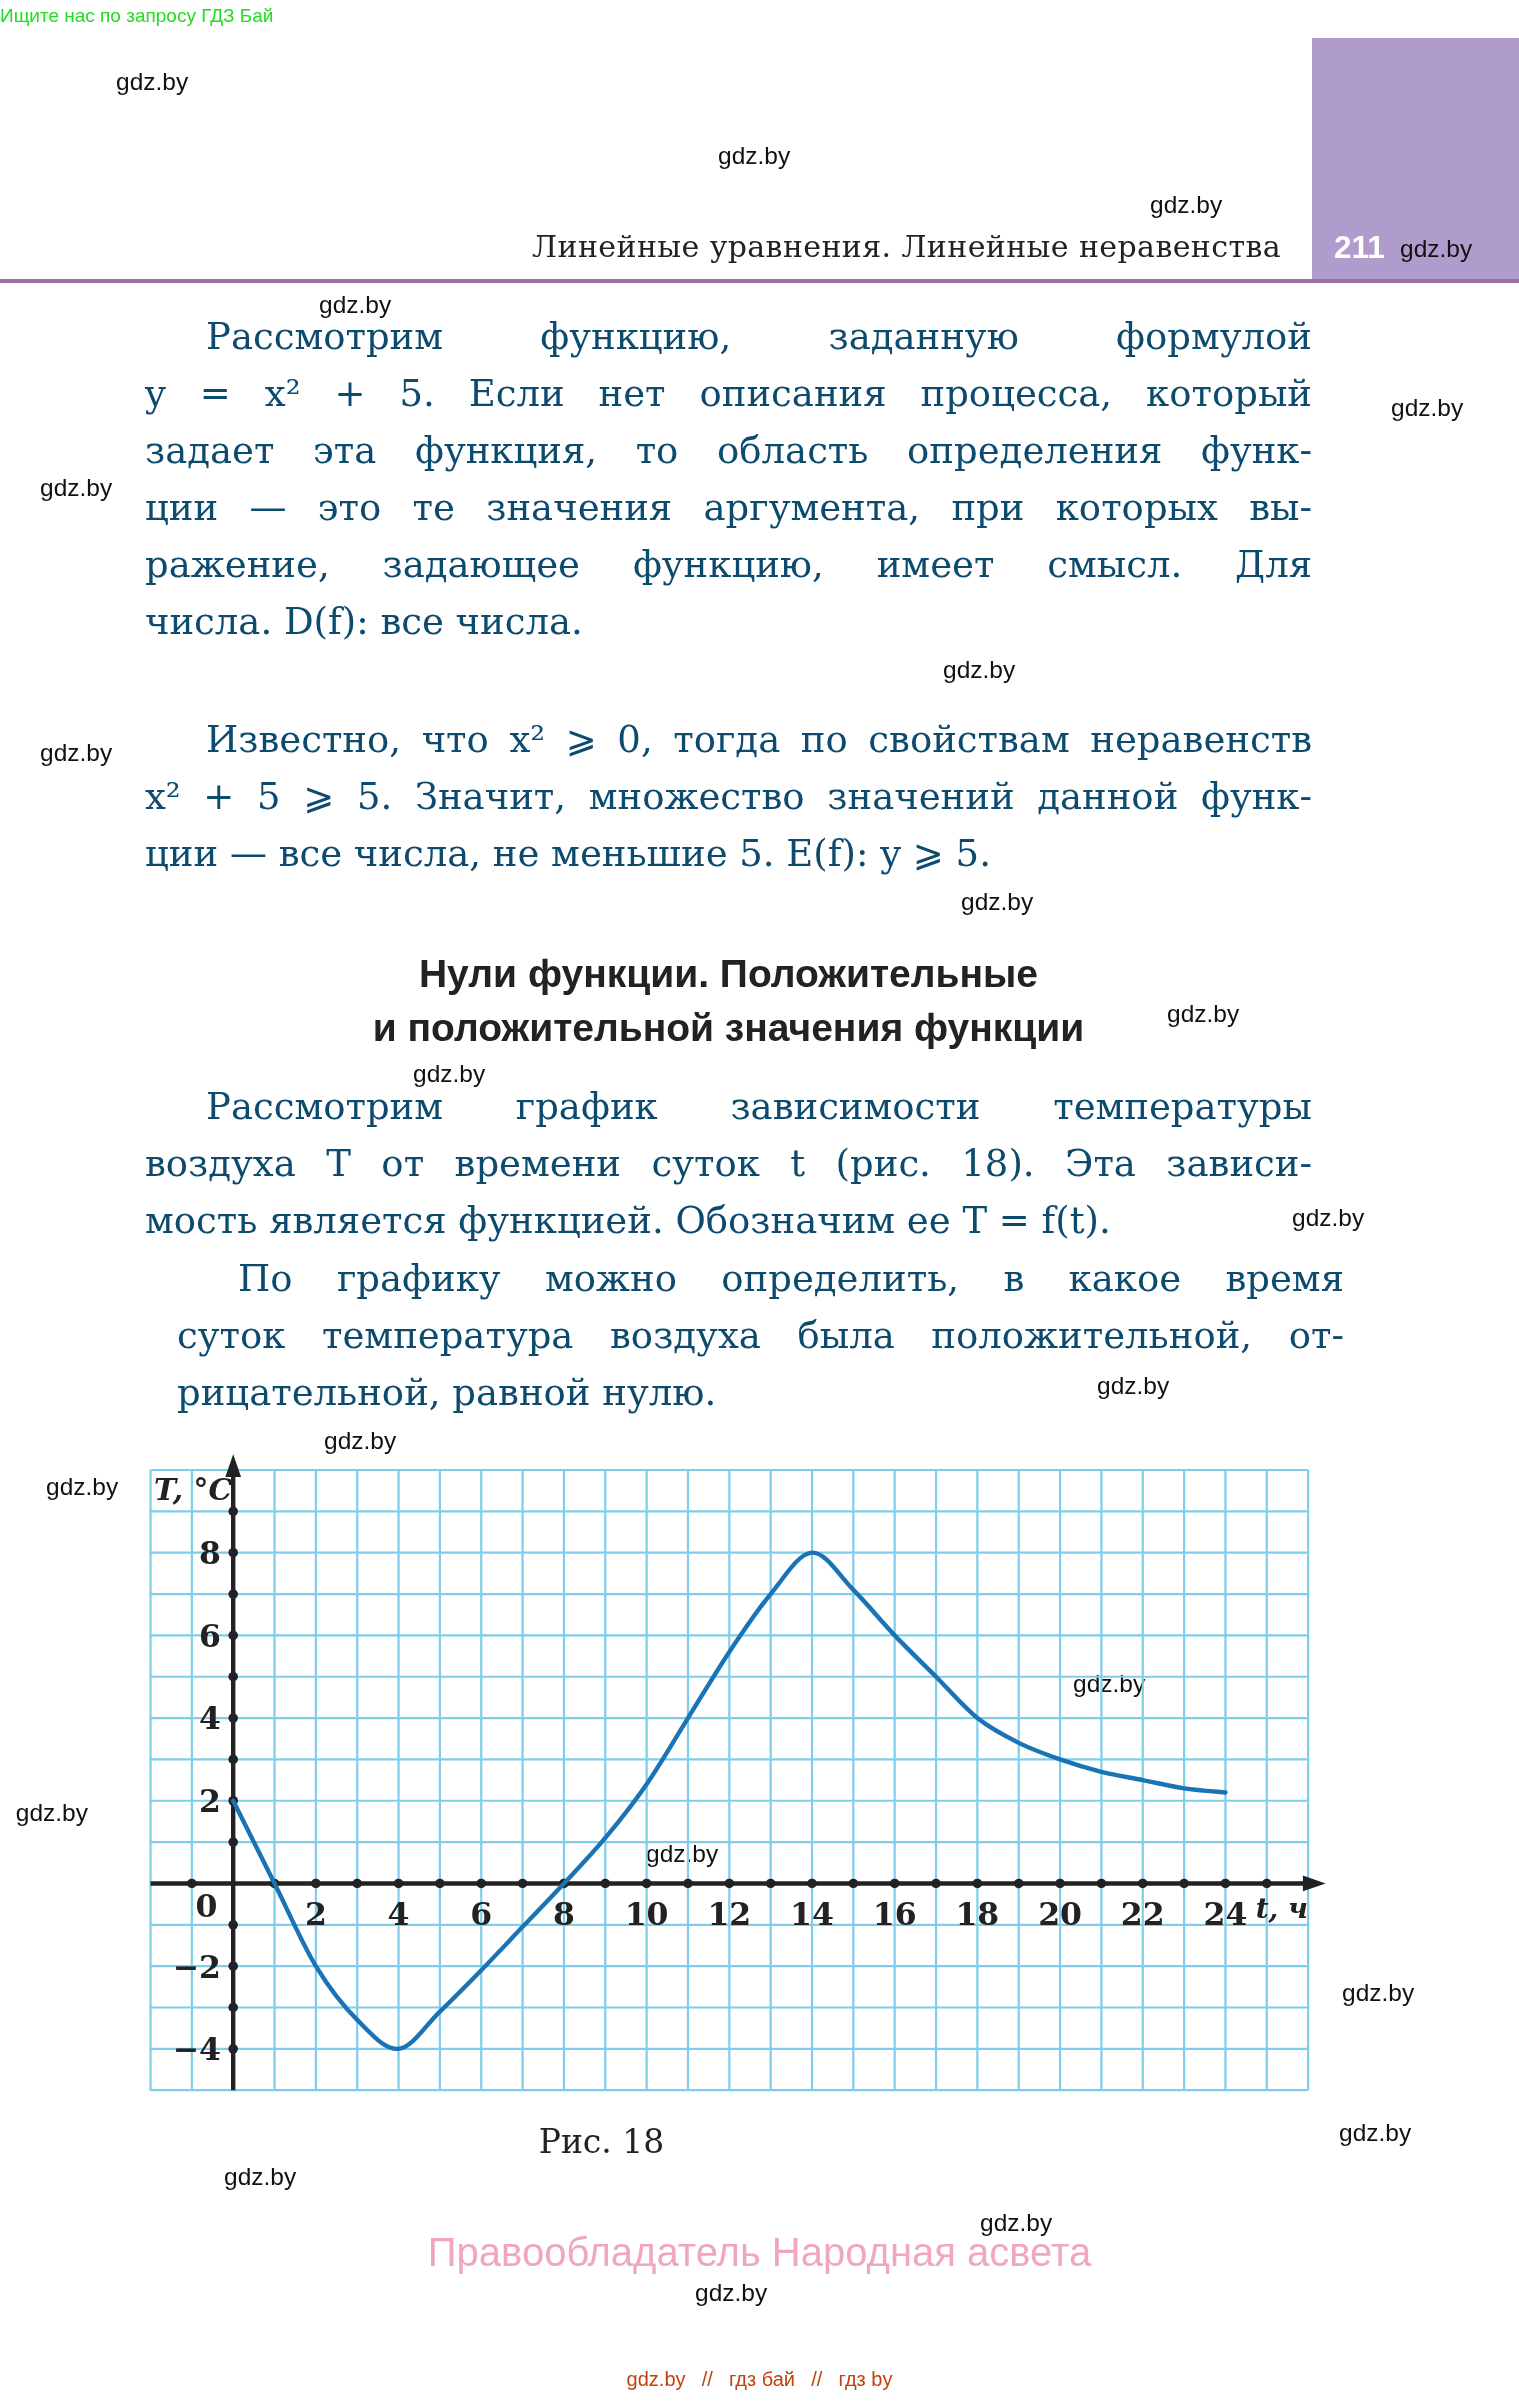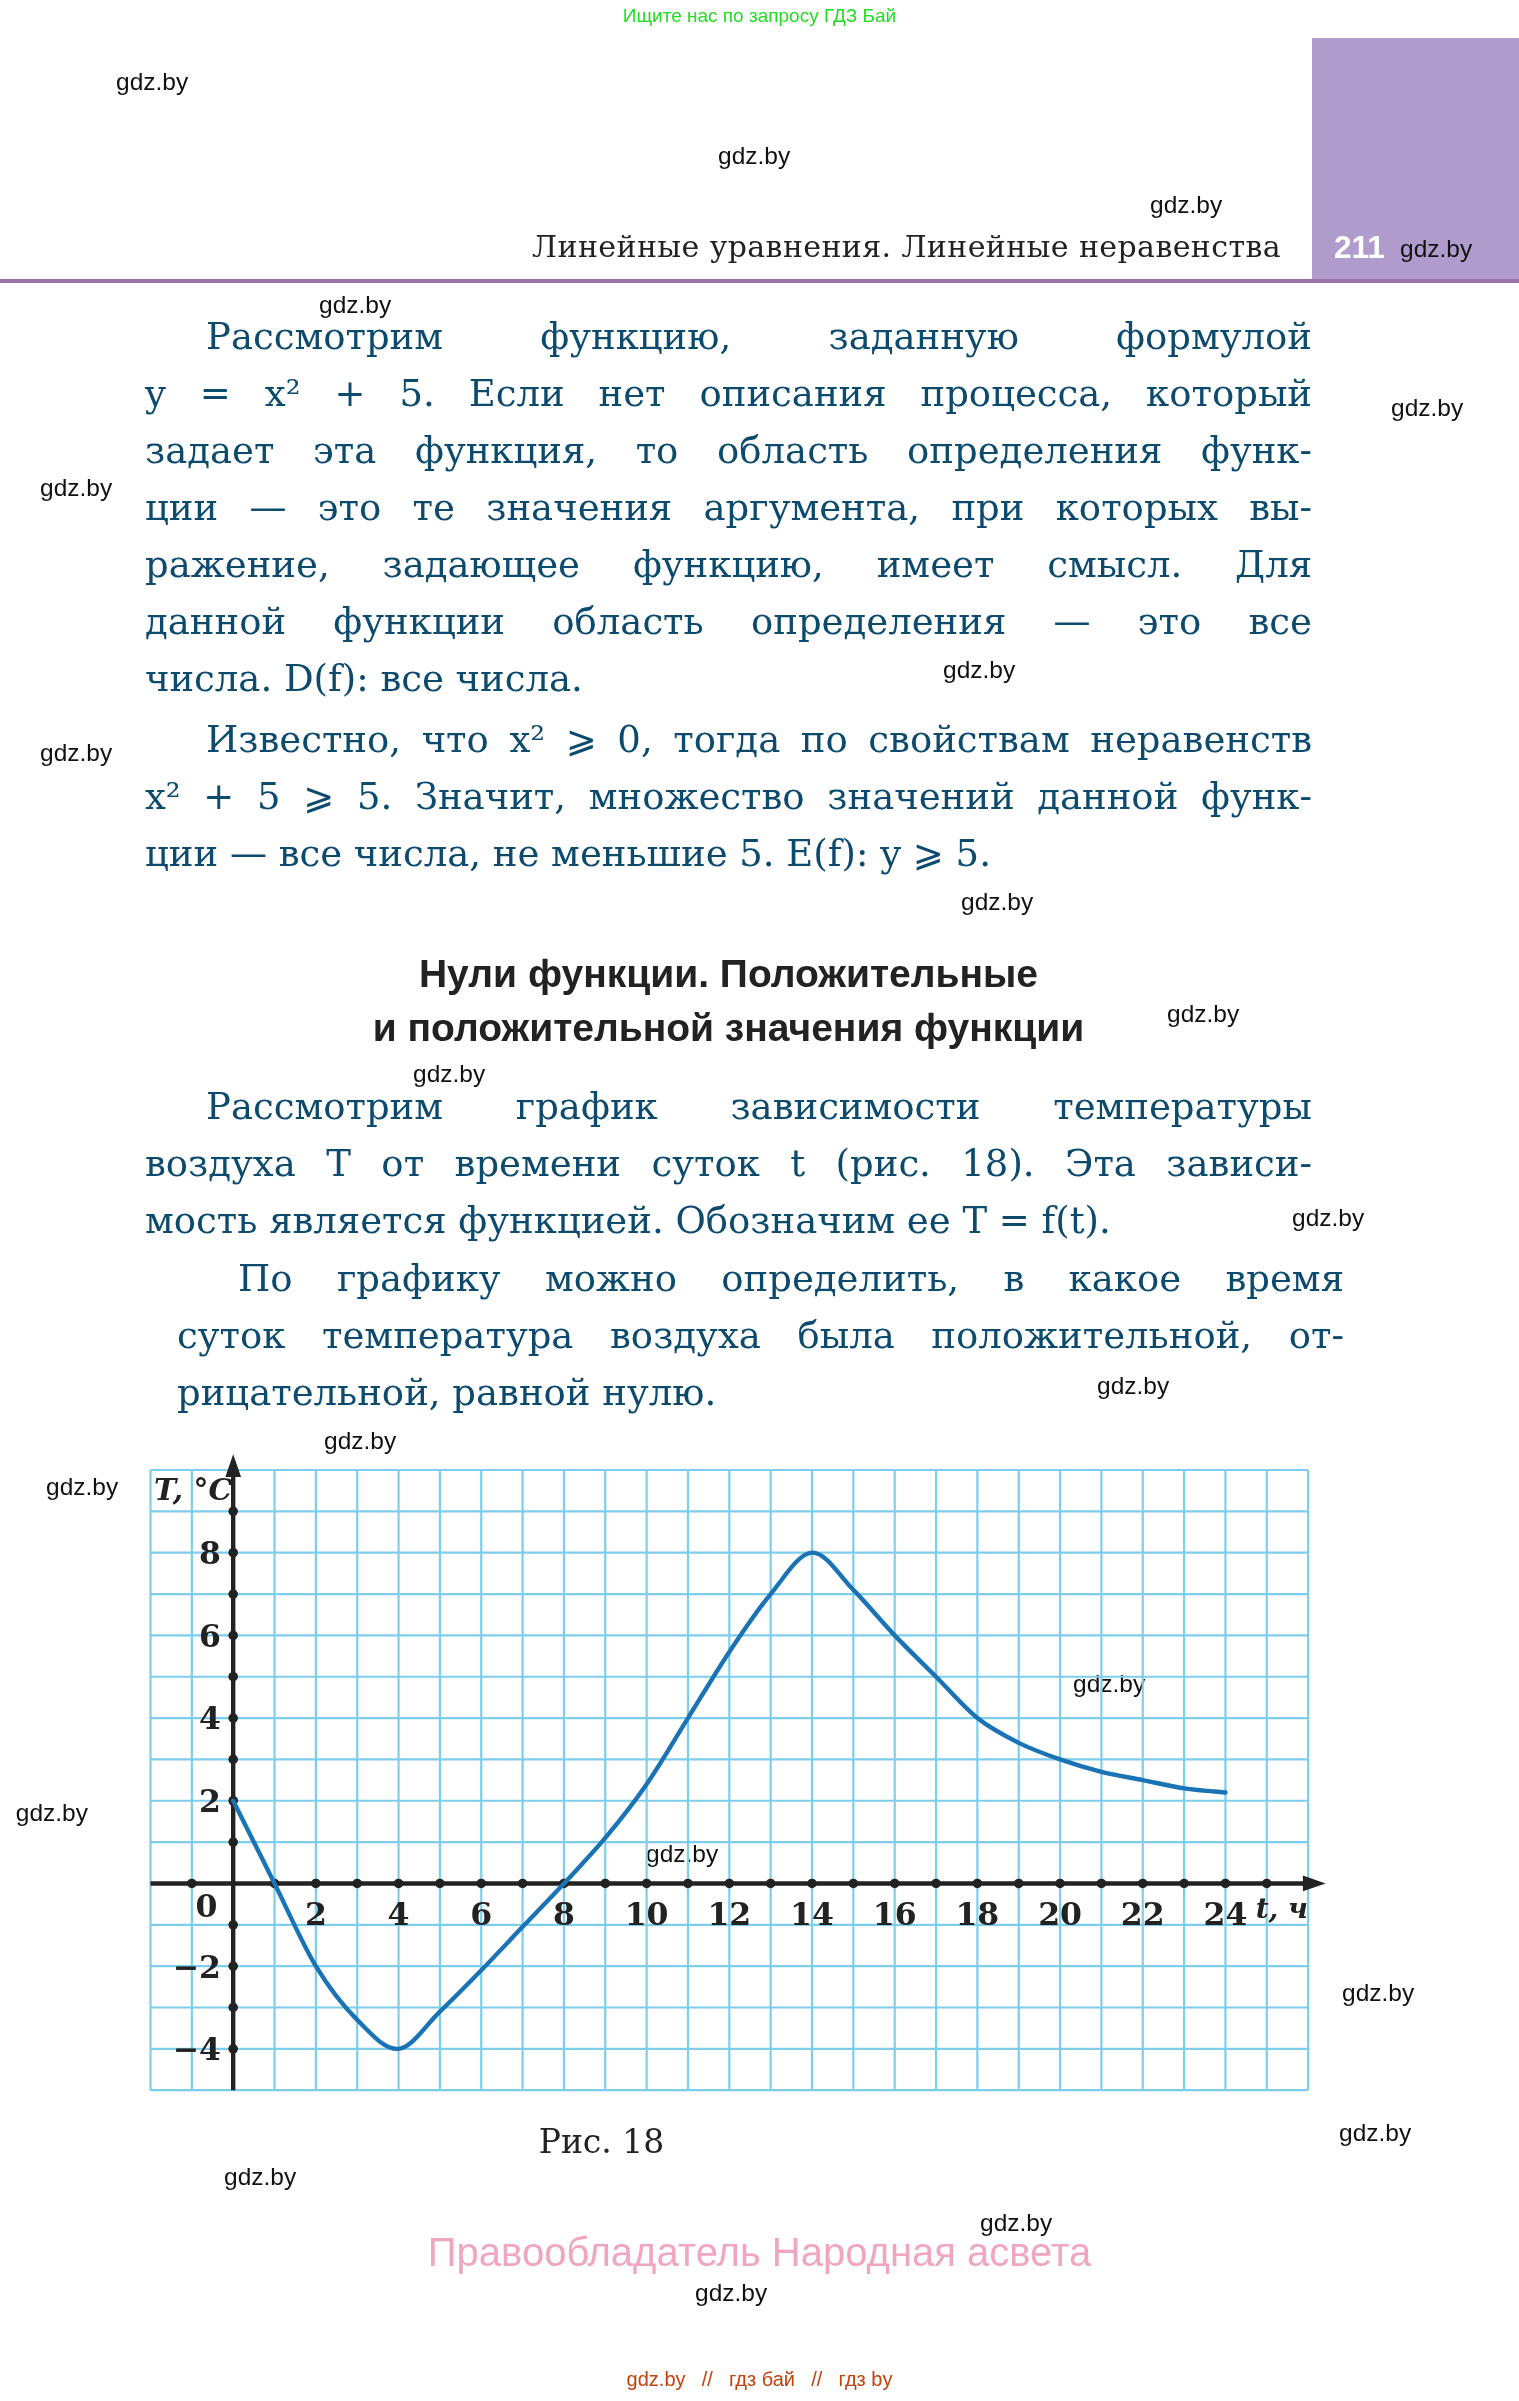--- a/index.html
+++ b/index.html
@@ -1,18 +1,18 @@
 <!DOCTYPE html>
 <html style="font-size:14px"><head>
 <meta charset="utf-8">
 <style>
   html, body { margin: 0; padding: 0; background: #ffffff; }
   body { width: 1519px; height: 2401px; position: relative; overflow: hidden; }
   .abs { position: absolute; }
-  .topnote { left: 0; width: 1519px; top: 5.3px; text-align: center; color: #22dd22;
+  .topnote { left: 0; width: 1519px; top: 5.3px; text-align: left; color: #22dd22;
     font-family: "Liberation Sans", sans-serif; font-size: 19px; }
   .wm { font-family: "Liberation Sans", sans-serif; font-size: 24.5px; color: #111; white-space: nowrap; }
   .pagebox { left: 1312px; top: 38px; width: 207px; height: 244px; background: #b09ccc; }
   .pagenum { left: 1334px; top: 229px; font-family: "Liberation Sans", sans-serif; font-weight: bold;
     font-size: 31.5px; color: #ffffff; }
   .runhead { right: 238px; top: 229px; font-family: "DejaVu Serif", serif; font-size: 30px; color: #222;
     white-space: nowrap; letter-spacing: 0.4px; }
   .rule { left: 0; top: 279px; width: 1519px; height: 4.4px; background: #9b6fa8; }
   .para { left: 145px; width: 1167px; font-family: "DejaVu Serif", serif; font-size: 37px; line-height: 57px;
     color: #0c4a6e; text-align: justify; }
@@ -66,21 +66,20 @@
     <div class="abs wm" style="left: 980px; top: 2209px;">gdz.by</div>
     <div class="abs wm" style="left: 695px; top: 2279px;">gdz.by</div>
   </div>
 
 <div class="abs para" style="top:308px;">
   <span class="ln indent">Рассмотрим функцию, заданную формулой</span>
   <span class="ln">y = x² + 5. Если нет описания процесса, который</span>
   <span class="ln">задает эта функция, то область определения функ-</span>
   <span class="ln">ции — это те значения аргумента, при которых вы-</span>
   <span class="ln">ражение, задающее функцию, имеет смысл. Для</span>
-  <span class="ln">данной функции область определения — это все</span>
   <span class="ln last">числа. D(f): все числа.</span>
 </div>
 <div class="abs para" style="top:711px;">
   <span class="ln indent">Известно, что x² ⩾ 0, тогда по свойствам неравенств</span>
   <span class="ln">x² + 5 ⩾ 5. Значит, множество значений данной функ-</span>
   <span class="ln last">ции — все числа, не меньшие 5. E(f): y ⩾ 5.</span>
 </div>
 
 <div class="abs heading" style="top:947px;">
   <div>Нули функции. Положительные</div>

